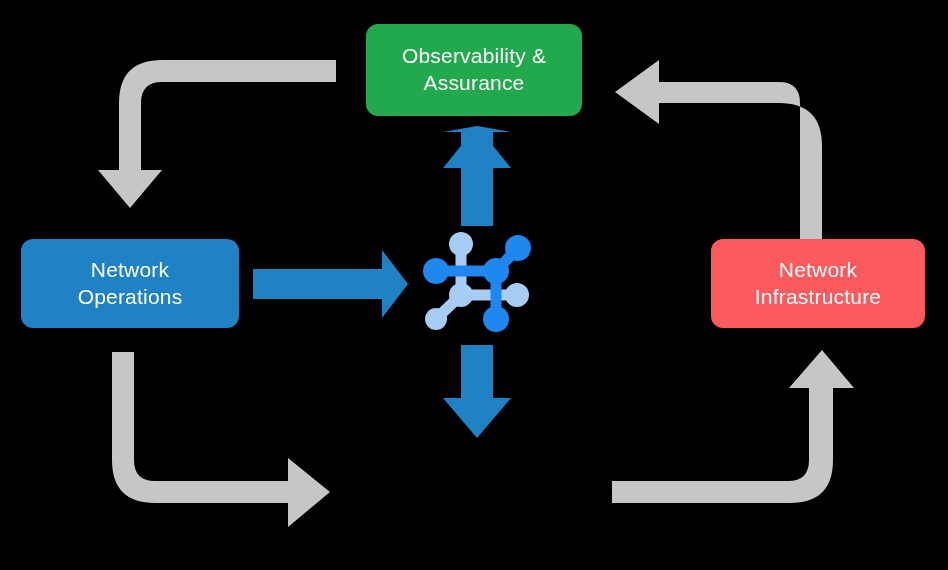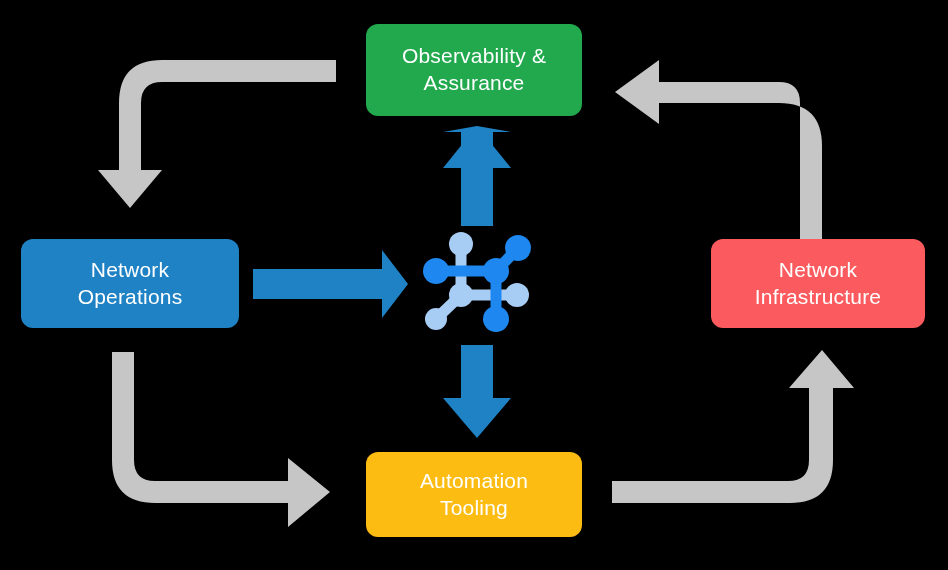--- a/index.html
+++ b/index.html
@@ -122,16 +122,14 @@
 
   <div class="node-box" id="box-observability" style="background: rgb(34, 169, 77);">Observability &amp;
 Assurance</div>
 
   <div class="node-box" id="box-operations" style="background: rgb(31, 130, 196);">Network
 Operations</div>
 
   <div class="node-box" id="box-infrastructure" style="background: rgb(251, 91, 94);">Network
 Infrastructure</div>
 
-  <div class="node-box" id="box-automation" style="background: rgb(253, 188, 17);">Automation
-Tooling</div>
 
 </div>
 
 </body></html>

